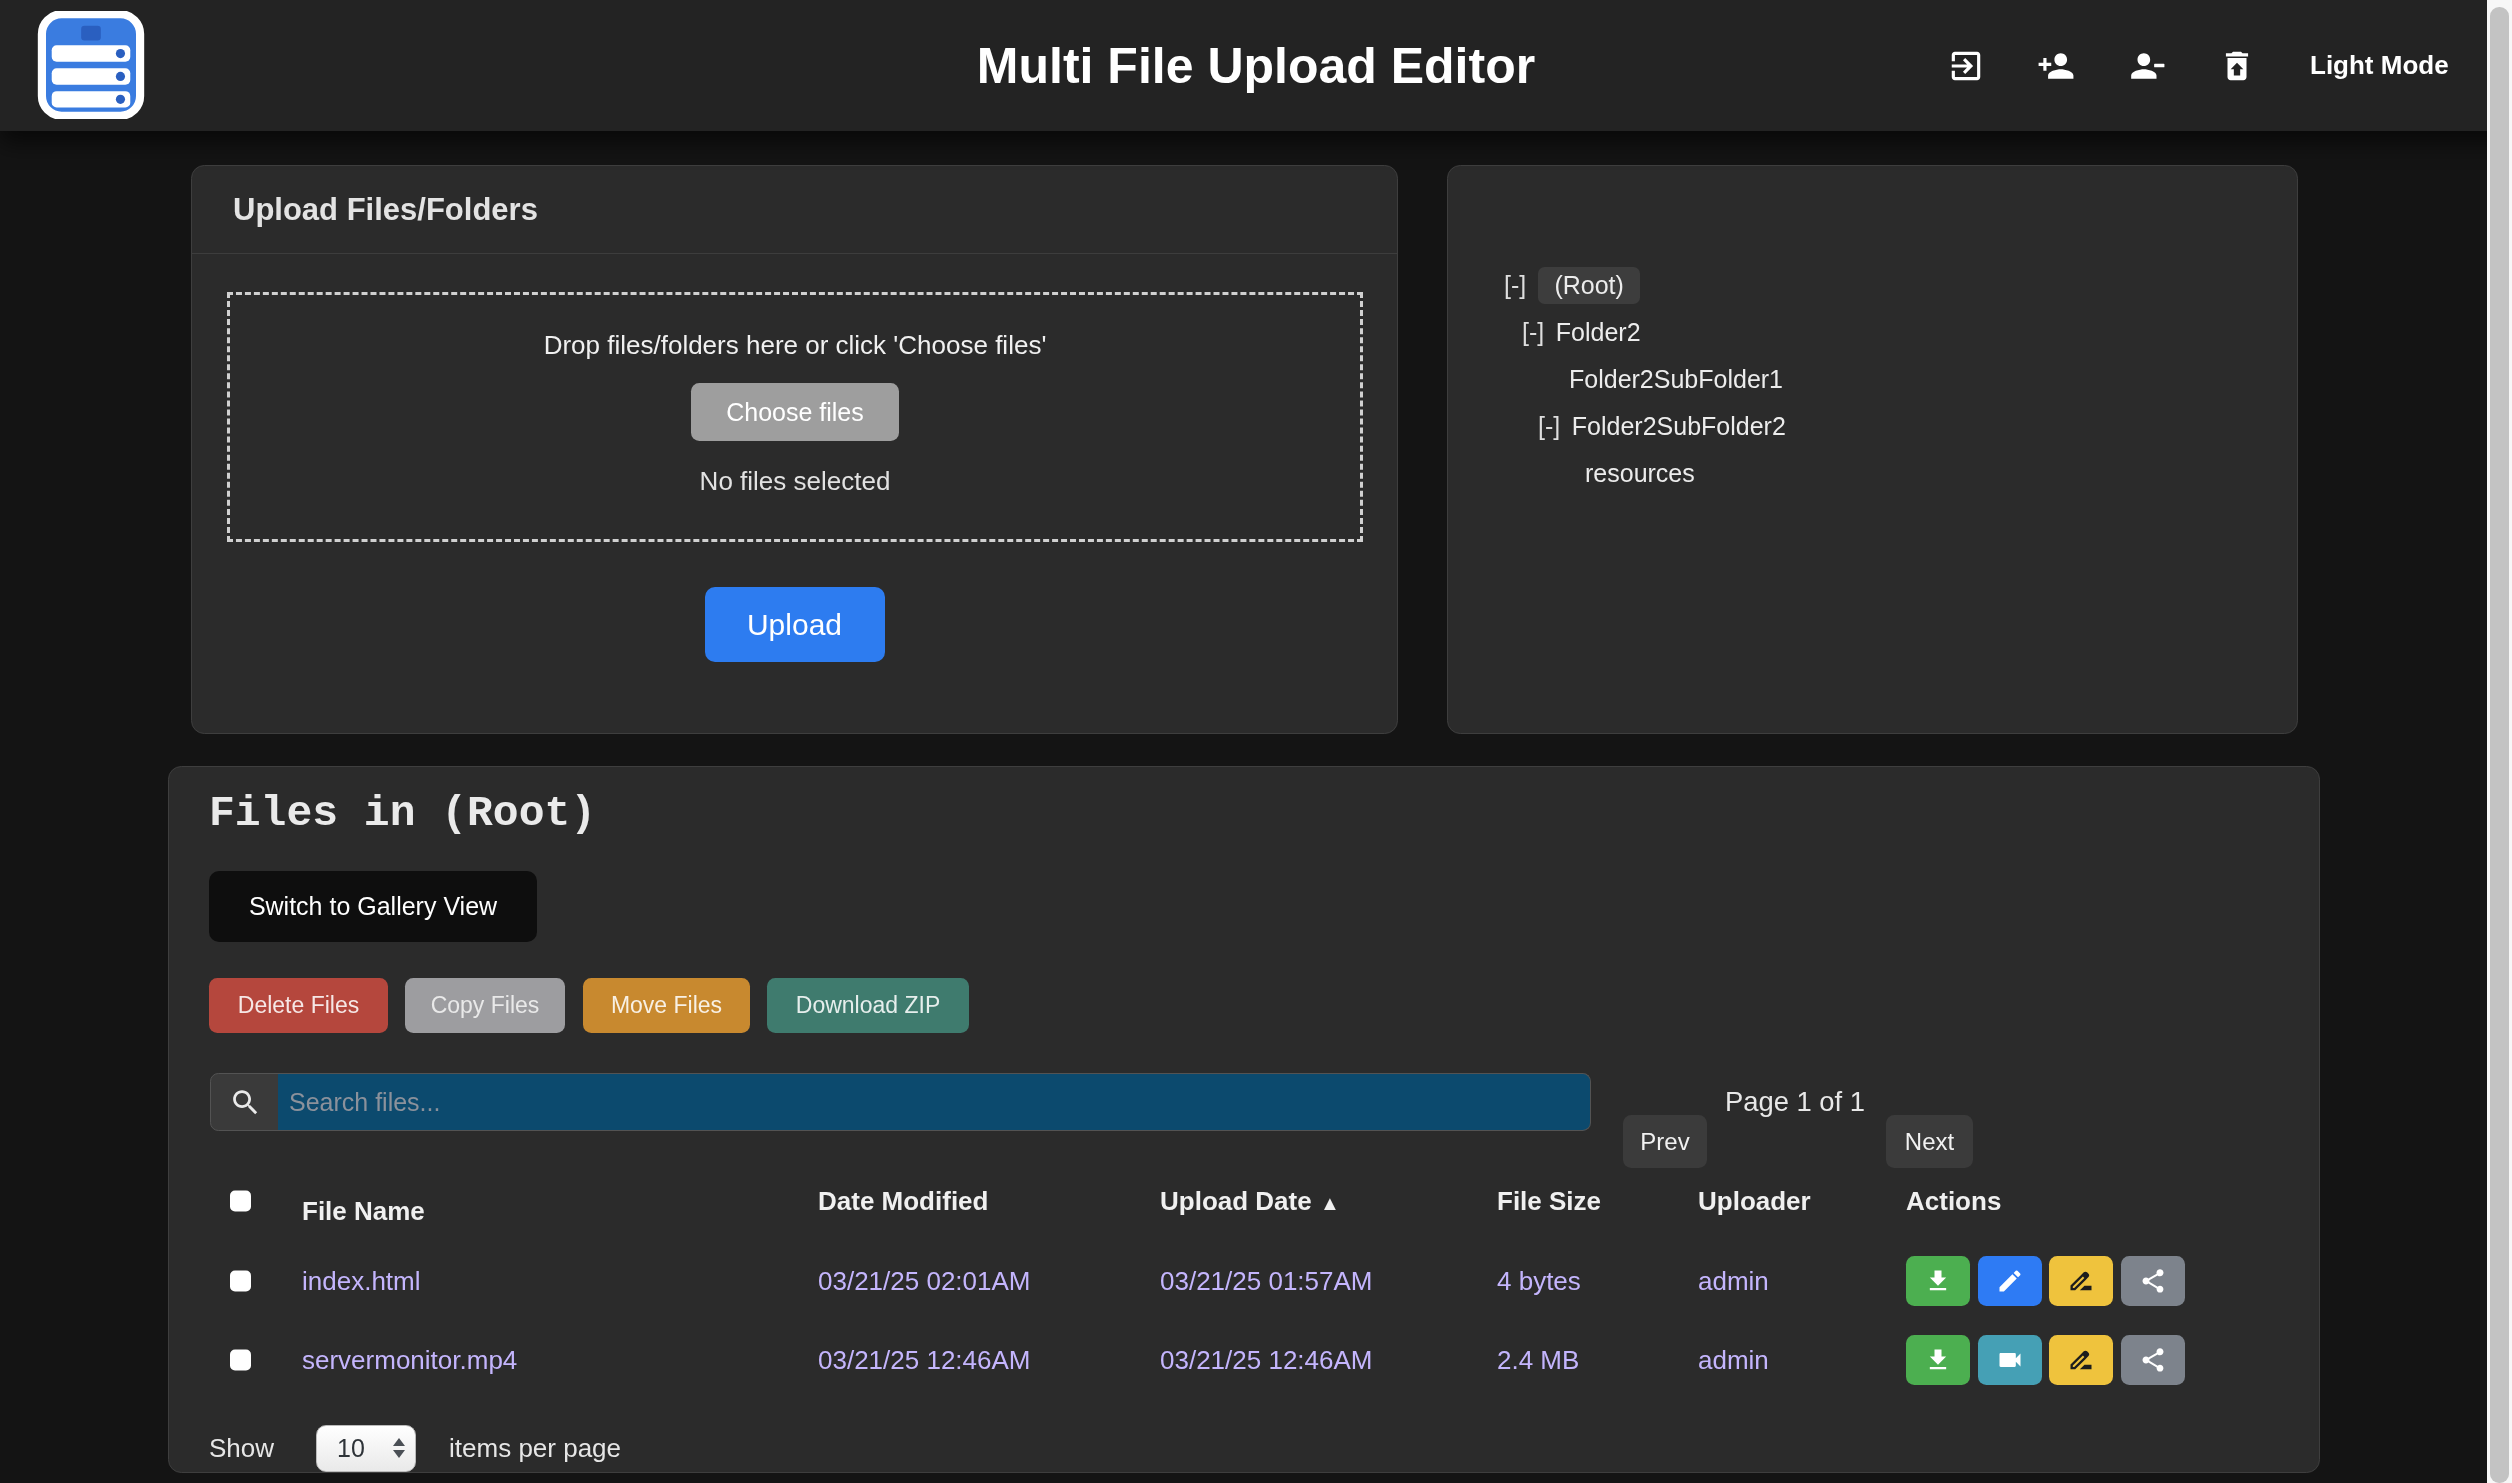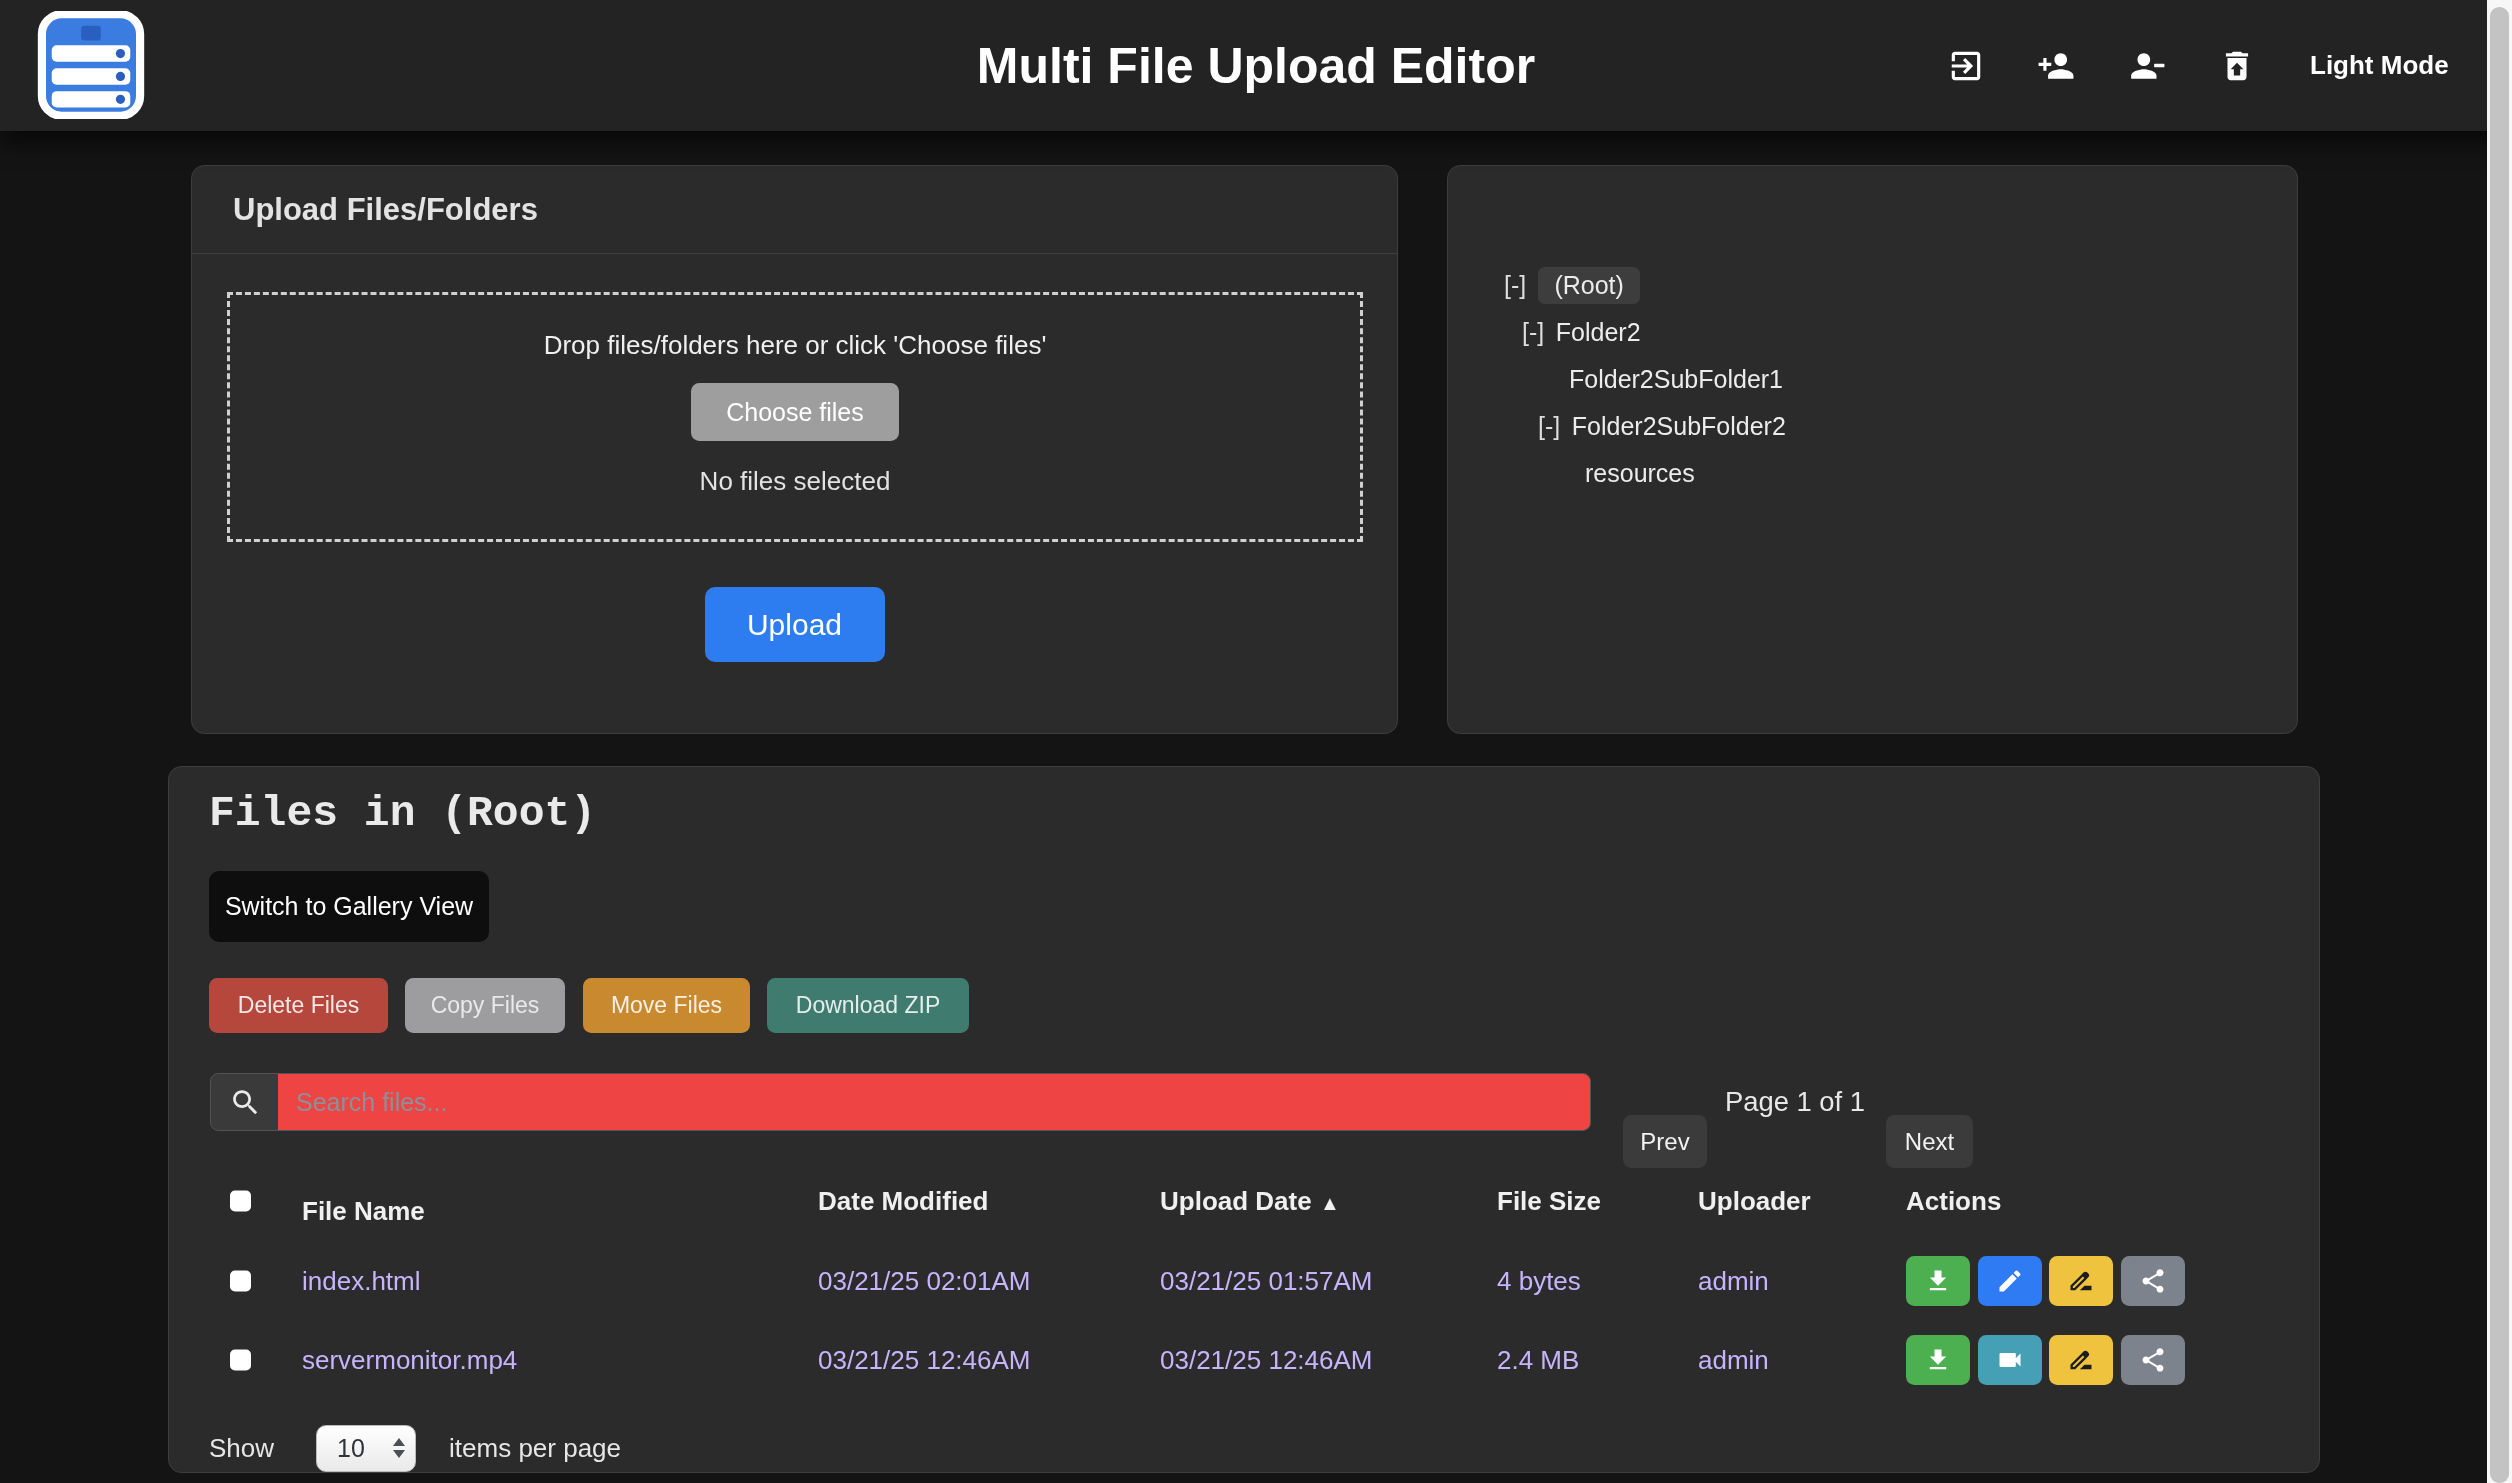--- a/index.html
+++ b/index.html
@@ -102,21 +102,21 @@
   }
   .icon-btn { height: 58px; border-radius: 8.3px; display: flex; align-items: center; justify-content: center; cursor: pointer; }
   .rename-folder-btn { width: 81px; margin-left: 21.6px; background: #6d727a; }
   .delete-folder-btn { width: 81px; margin-left: 21px; background: #cc4440; }
   .icon-btn svg { width: 30px; height: 30px; fill: #ffffff; }
 
   
   .files-panel { left: 168px; top: 766px; width: 2152px; height: 707px; }
   .files-title { position: absolute; left: 40px; top: 21.6px; font-size: 43px; font-weight: bold; color: #eaeaea; font-family: Liberation Mono, monospace; }
   .gallery-btn {
-    position: absolute; left: 40px; top: 104px; width: 280px; height: 71px;
+    position: absolute; left: 40px; top: 104px; width: 328px; height: 71px;
     background: #0e0e0e; color: #ffffff; border-radius: 10px; font-size: 25px;
     display: flex; align-items: center; justify-content: center; cursor: pointer;
   }
   .bulk-row { position: absolute; top: 211px; left: 0; height: 55px; }
   .bulk-btn {
     position: absolute; height: 55px; border-radius: 8.3px; font-size: 23px;
     display: flex; align-items: center; justify-content: center; padding: 0 23px;
     color: rgba(255,255,255,.87); cursor: pointer; white-space: nowrap;
   }
   .bulk-delete { left: 40px; width: 179px; background: #b5473d; }
@@ -125,22 +125,22 @@
   .bulk-zip { left: 598px; width: 202px; background: #3f7b6e; }
 
   .search-addon {
     position: absolute; left: 41px; top: 306px; width: 70px; height: 58px;
     background: #3a3a3a; border: 1.7px solid #535353; border-radius: 8.3px 0 0 8.3px;
     display: flex; align-items: center; justify-content: center; cursor: pointer;
   }
   .search-addon svg { width: 33px; height: 33px; fill: #eaeaea; }
   .search-input {
     position: absolute; left: 109px; top: 306px; width: 1313px; height: 58px;
-    background: #ef4444; border: 1.7px solid #535353; border-left: none; border-radius: 0 8.3px 8.3px 0;
-    color: #e8e8e8; font-size: 25px; padding: 0 18px; outline: none;
+    background: #0c4a6e; border: 1.7px solid #535353; border-left: none; border-radius: 0 8.3px 8.3px 0;
+    color: #e8e8e8; font-size: 25px; padding: 0 11px; outline: none;
     font-family: "Liberation Sans", sans-serif;
   }
   .search-input::placeholder { color: #8b919b; }
   .page-btn {
     position: absolute; top: 308px; height: 53px; background: #3b3b3b; border-radius: 8.3px;
     color: #f2f2f2; font-size: 24px; display: flex; align-items: center; justify-content: center;
     cursor: pointer;
     margin-top: 40px;
   }
   .prev-btn { left: 1454px; width: 84px; }

